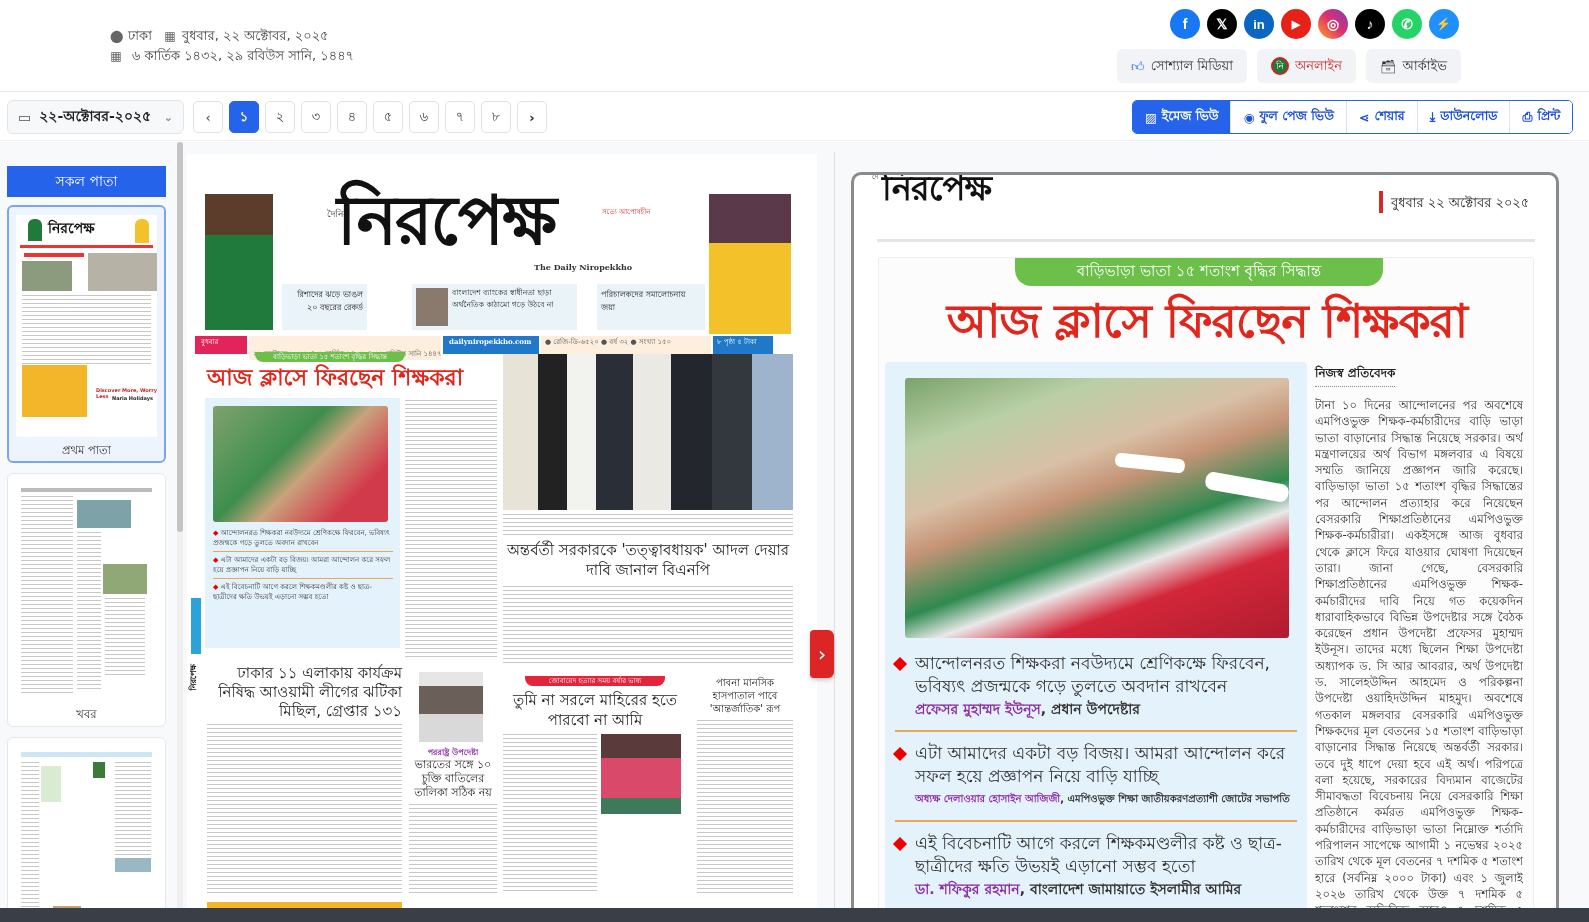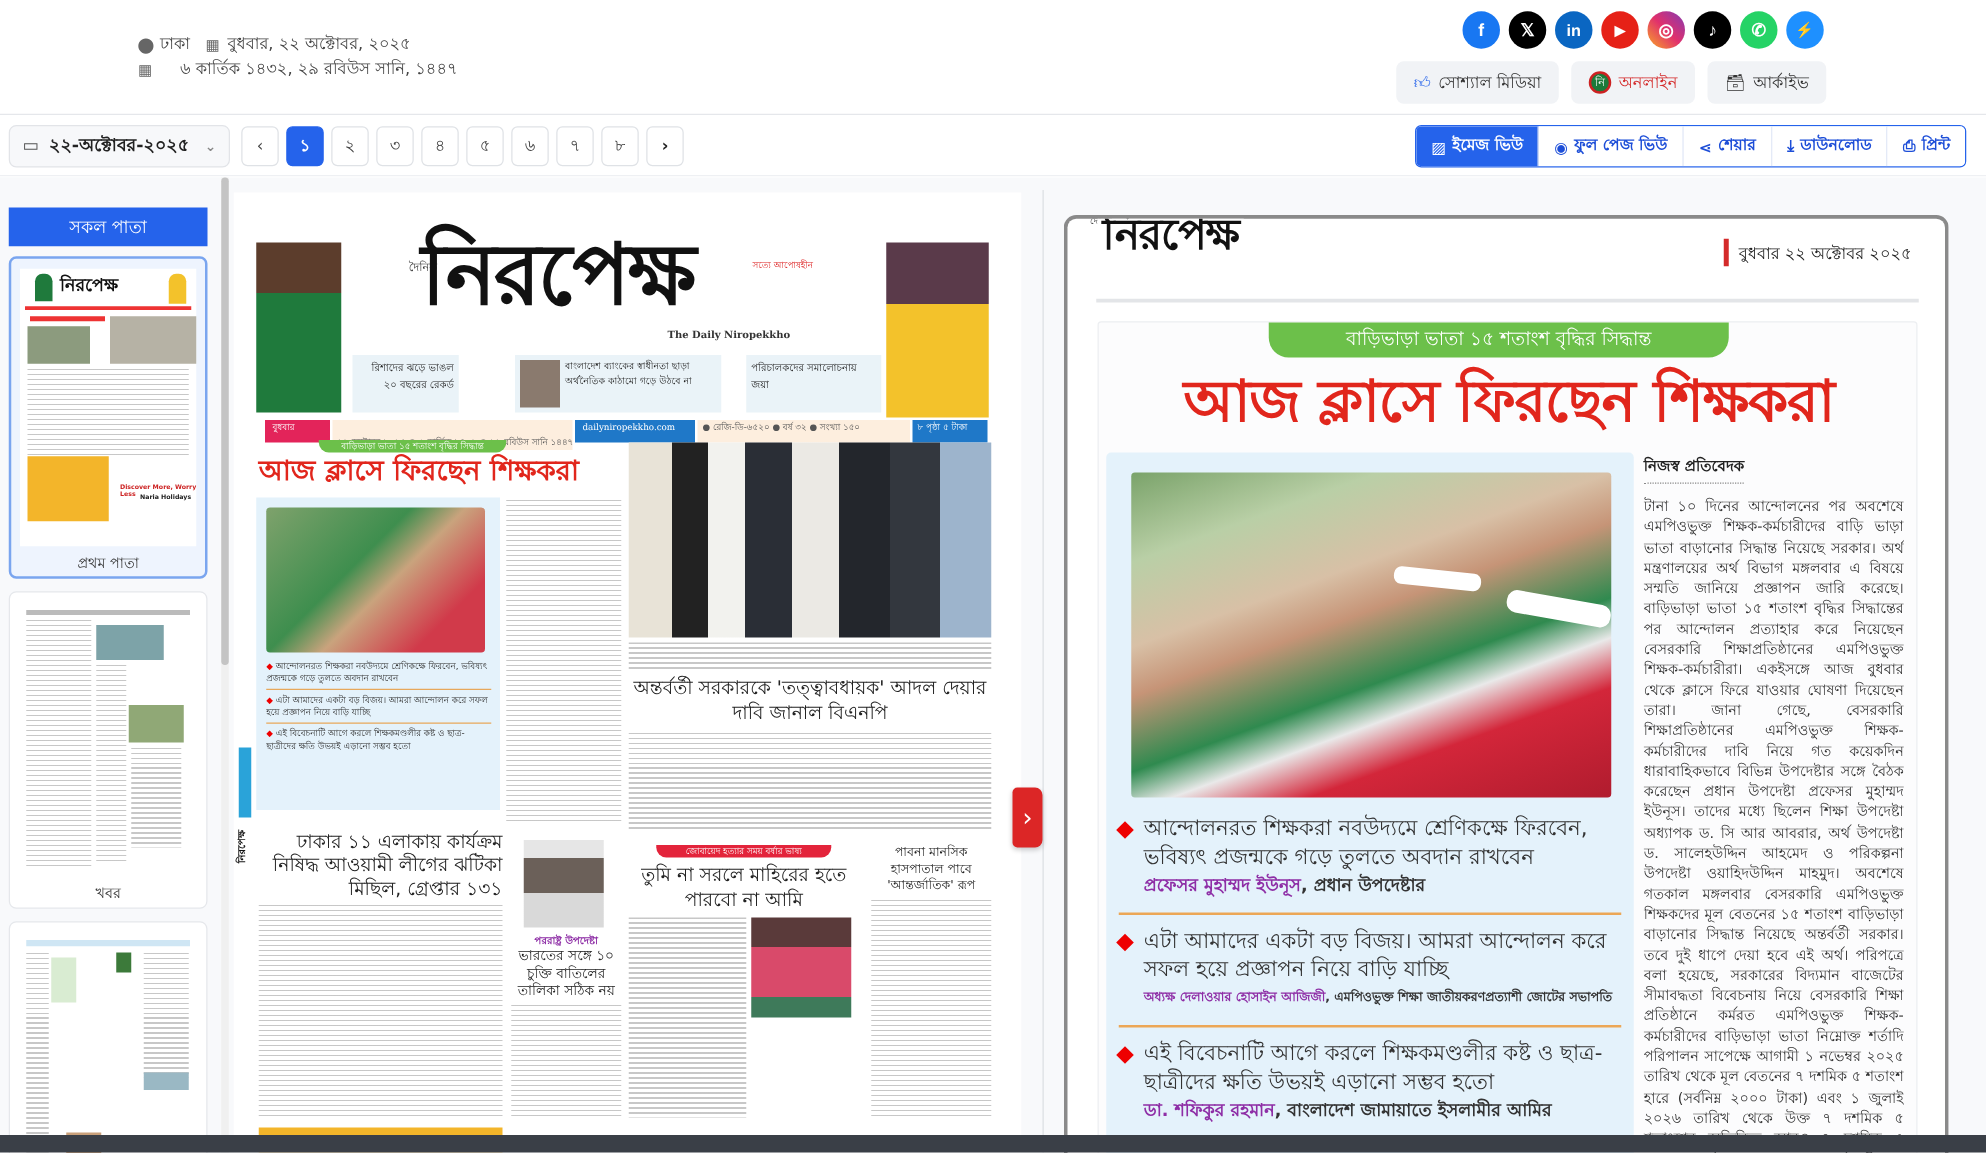--- a/index.html
+++ b/index.html
@@ -51,21 +51,21 @@
 <div class="topbar">
   <div class="dates">
     <div class="row">
       <span class="ico-sm">⬤</span>
       <span>ঢাকা</span>
       <span class="ico-sm" style="margin-left:6px">▦</span>
       <span>বুধবার, ২২ অক্টোবর, ২০২৫</span>
     </div>
     <div class="row">
       <span class="ico-sm">▦</span>
-      <span style="margin-left:16px">৬ কার্তিক ১৪৩২, ২৯ রবিউস সানি, ১৪৪৭</span>
+      <span style="margin-left:4px">৬ কার্তিক ১৪৩২, ২৯ রবিউস সানি, ১৪৪৭</span>
     </div>
   </div>
 
   <div class="social">
     <a class="soc" style="background:#1877f2">f</a>
     <a class="soc" style="background:#000">𝕏</a>
     <a class="soc" style="background:#0a66c2;font-size:13px">in</a>
     <a class="soc" style="background:#e62117;font-size:11px">▶</a>
     <a class="soc" style="background:linear-gradient(45deg,#f9a825,#e1306c,#833ab4)">◎</a>
     <a class="soc" style="background:#000">♪</a>
@@ -191,24 +191,24 @@
     <div style="position:absolute;left:415px;top:52px;font-size:7px;color:#d22">সত্যে আপোষহীন</div>
     <div style="position:absolute;left:347px;top:108px;font-size:8px;font-family:'DejaVu Serif',serif;color:#333;font-weight:bold">The Daily Niropekkho</div>
 
     <div style="position:absolute;left:95px;top:130px;width:85px;height:46px;background:#eaf3f8;padding:4px;font-size:8px;text-align:right;color:#222"><span>রিশাদের ঝড়ে ভাঙল ২০ বছরের রেকর্ড</span></div>
     <div style="position:absolute;left:225px;top:130px;width:165px;height:46px;background:#eaf3f8;padding:3px 3px 3px 40px;font-size:7.5px;color:#222">
       <div style="position:absolute;left:4px;top:4px;width:32px;height:38px;background:#8a7a6e"></div>
       <span>বাংলাদেশ ব্যাংকের স্বাধীনতা ছাড়া অর্থনৈতিক কাঠামো গড়ে উঠবে না</span>
     </div>
     <div style="position:absolute;left:410px;top:130px;width:108px;height:46px;background:#eaf3f8;padding:4px;font-size:8px;color:#222"><span>পরিচালকদের সমালোচনায় জয়া</span></div>
 
-    <div style="position:absolute;left:25px;top:182px;width:586px;height:18px;display:flex;gap:2px;font-size:7px;line-height:12px">
+    <div style="position:absolute;left:8px;top:182px;width:586px;height:18px;display:flex;gap:2px;font-size:7px;line-height:12px">
       <span style="background:#e3245a;color:#fff;padding:0 6px;width:52px">বুধবার</span>
       <span style="background:#fdeede;color:#555;padding:12px 4px;width:192px;overflow:hidden;white-space:nowrap">২২ অক্টোবর ২০২৫ ● ৬ কার্তিক ১৪৩২ ● ২৯ রবিউস সানি ১৪৪৭</span>
-      <span style="background:#1f78c8;color:#fff;padding:0 6px;width:96px;font-weight:normal;font-family:'DejaVu Serif',serif">dailyniropekkho.com</span>
+      <span style="background:#1f78c8;color:#fff;padding:0 6px;width:96px;font-weight:bold;font-family:'DejaVu Serif',serif">dailyniropekkho.com</span>
       <span style="background:#fdeede;color:#555;padding:0 4px;width:170px;overflow:hidden;white-space:nowrap">● রেজি-ডি-৬৫২০ ● বর্ষ ৩২ ● সংখ্যা ১৫০</span>
       <span style="background:#1f78c8;color:#fff;padding:0 4px;width:60px">৮ পৃষ্ঠা ৫ টাকা</span>
     </div>
 
     <div style="position:absolute;left:68px;top:198px;width:150px;height:10px;background:#6cc04a;border-radius:0 0 8px 8px;font-size:7px;color:#fff;text-align:center;line-height:10px">বাড়িভাড়া ভাতা ১৫ শতাংশ বৃদ্ধির সিদ্ধান্ত</div>
     <div style="position:absolute;left:20px;top:210px;width:300px;font-size:22px;line-height:28px;color:#e1261c;font-weight:bold;white-space:nowrap">আজ ক্লাসে ফিরছেন শিক্ষকরা</div>
     <div style="position:absolute;left:18px;top:244px;width:195px;height:250px;background:#e4f2fb">
       <div class="photo" style="position:absolute;left:8px;top:8px;width:175px;height:116px;background:linear-gradient(135deg,#7fa26c,#3e8e4e 40%,#c9a37d 55%,#d13a4a 80%)"></div>
       <div style="position:absolute;left:8px;top:130px;right:7px;font-size:7px;line-height:10px;color:#333">
         <div style="border-bottom:1px solid #e7a85b;padding-bottom:3px"><span style="color:#e00">◆ </span><span>আন্দোলনরত শিক্ষকরা নবউদ্যমে শ্রেণিকক্ষে ফিরবেন, ভবিষ্যৎ প্রজন্মকে গড়ে তুলতে অবদান রাখবেন</span></div>

